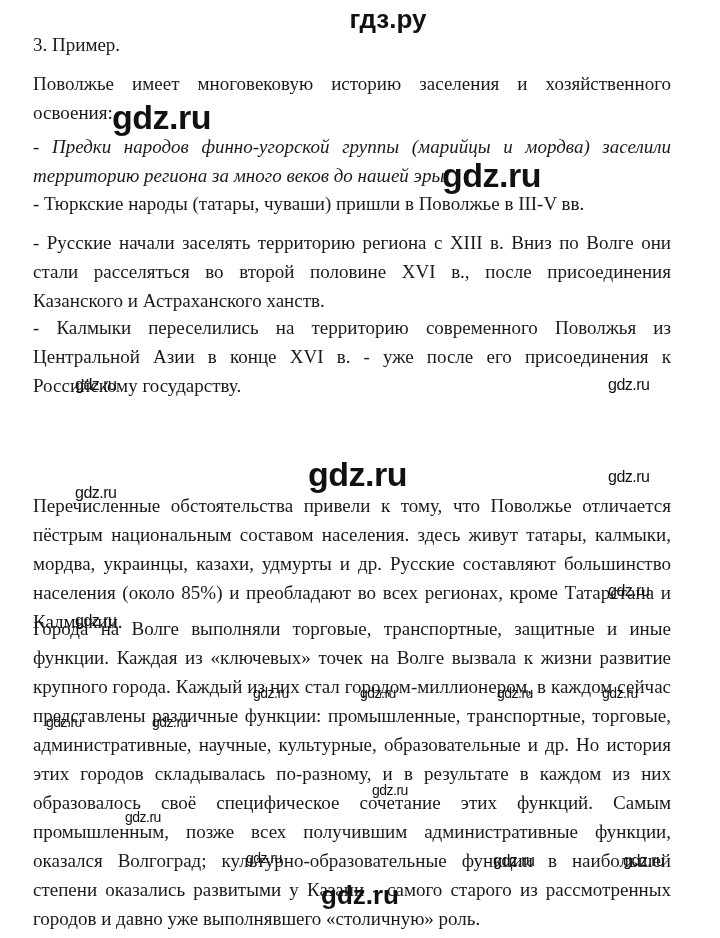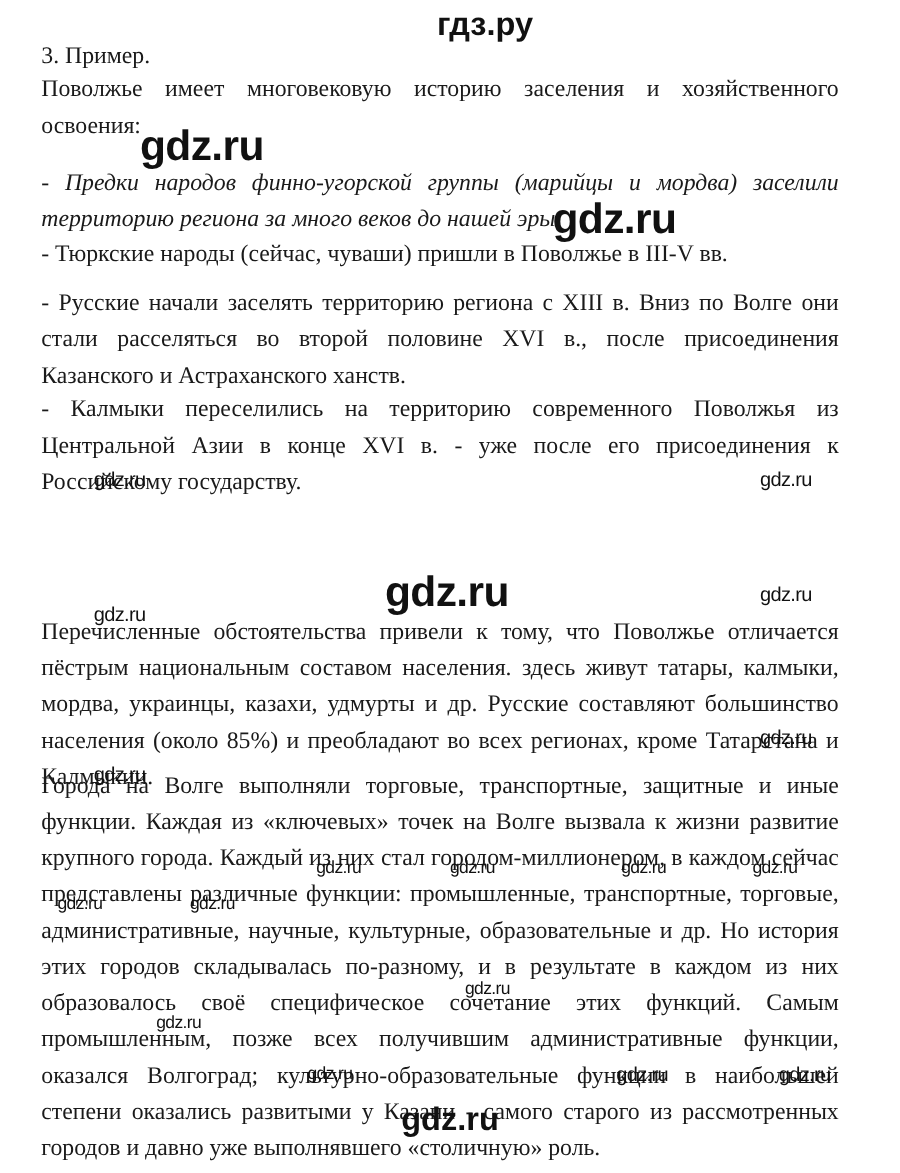--- a/index.html
+++ b/index.html
@@ -30,28 +30,28 @@
 </head>
 <body>
 
 <div class="page">
   <div class="site-header">гдз.ру</div>
 
   <div class="text" style="top:30px;">
     <p>3. Пример.</p>
   </div>
 
-  <div class="text" style="top:57px;">
+  <div class="text" style="top:69px;">
     <p>Поволжье имеет многовековую историю заселения и хозяйственного освоения:</p>
   </div>
   <div class="text" style="top:132px;font-style:italic;">
     <p>- Предки народов финно-угорской группы (марийцы и мордва) заселили территорию региона за много веков до нашей эры.</p>
   </div>
   <div class="text" style="top:189px;">
-    <p>- Тюркские народы (сейчас, чуваши) пришли в Поволжье в III-V вв.</p>
+    <p>- Тюркские народы (татары, чуваши) пришли в Поволжье в III-V вв.</p>
   </div>
   <div class="text" style="top:313px;">
     <p>- Калмыки переселились на территорию современного Поволжья из Центральной Азии в конце XVI в. - уже после его присоединения к Российскому государству.</p>
   </div>
   <div class="text" style="top:228px;">
     <p>- Русские начали заселять территорию региона с XIII в. Вниз по Волге они стали расселяться во второй половине XVI в., после присоединения Казанского и Астраханского ханств.</p>
   </div>
   <div class="text" style="top:491px;">
     <p>Перечисленные обстоятельства привели к тому, что Поволжье отличается пёстрым национальным составом населения. здесь живут татары, калмыки, мордва, украинцы, казахи, удмурты и др. Русские составляют большинство населения (около 85%) и преобладают во всех регионах, кроме Татарстана и Калмыкии.</p>
   </div>

